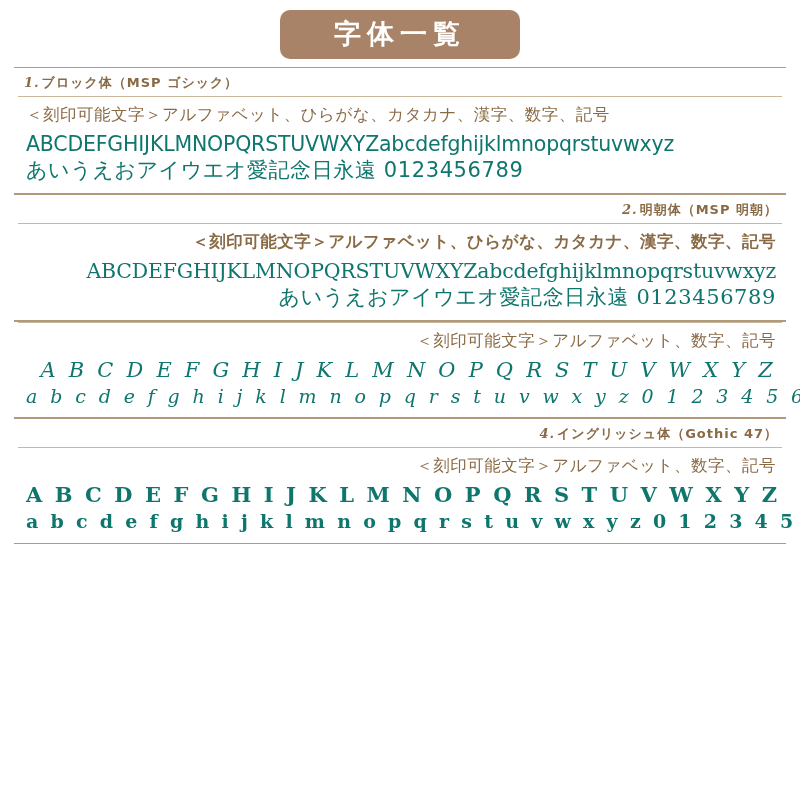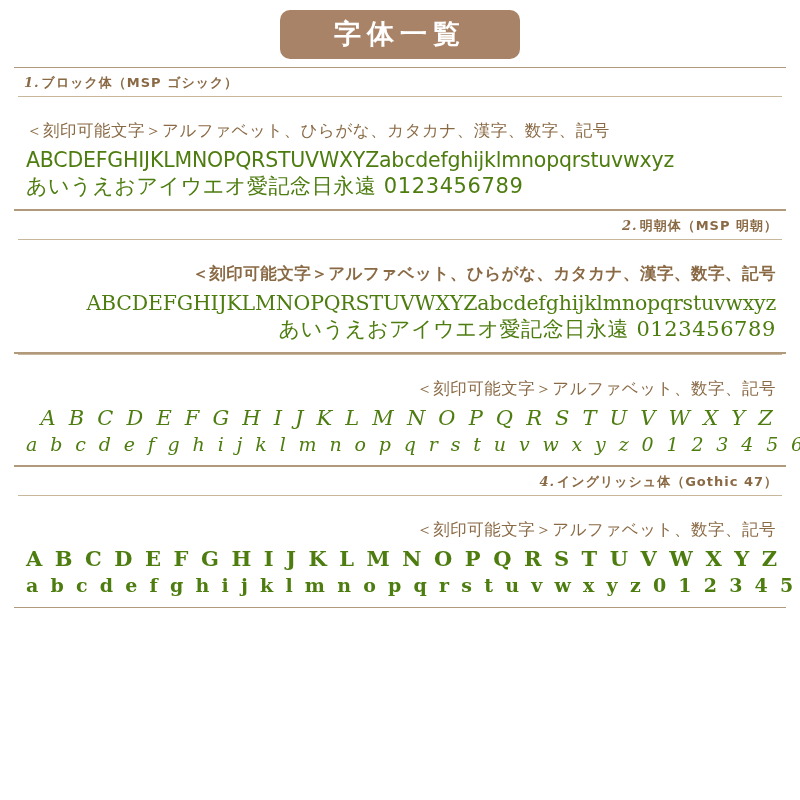--- a/index.html
+++ b/index.html
@@ -75,28 +75,27 @@
   }
   .sec-body {
     padding: 7px 10px 9px 12px;
   }
   .avail {
     font-size: 16.5px;
     color: #8a6a45;
     letter-spacing: 0.5px;
     margin-bottom: 5px;
     font-family: "DejaVu Sans", sans-serif;
-    margin-top: 16px;
   }
   .avail.serif {
     font-family: "DejaVu Serif", serif;
     font-weight: bold;
   }
   .sample {
-    color: #4d7c0f;
+    color: #0f766e;
     white-space: nowrap;
     line-height: 1.28;
   }
 
   
   .samp-gothic {
     font-family: "DejaVu Sans", sans-serif;
     font-size: 20.5px;
     letter-spacing: -0.2px;
   }

